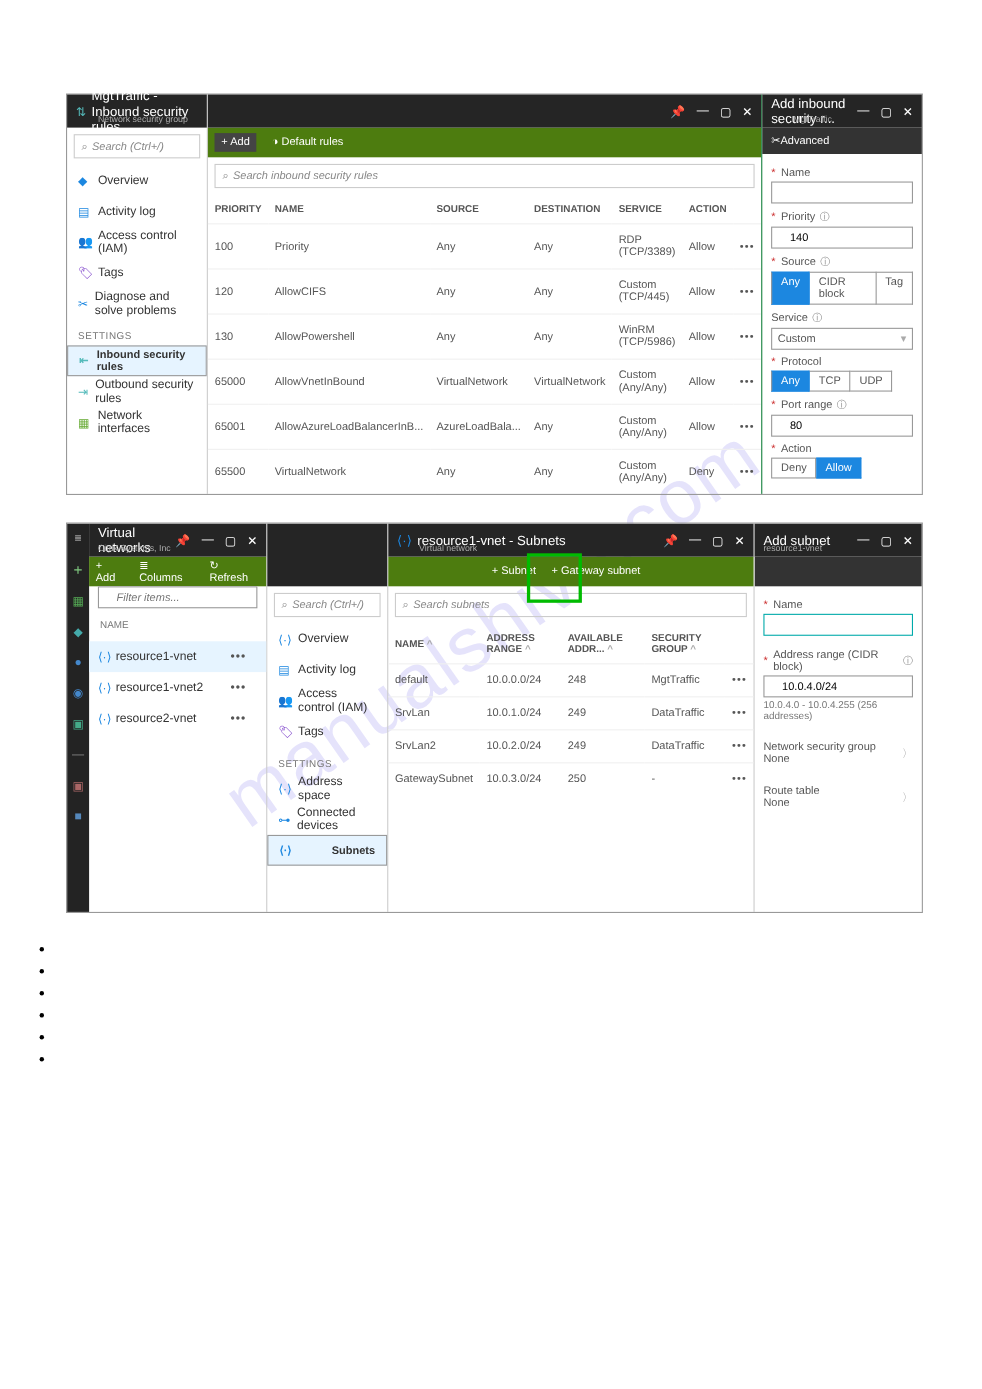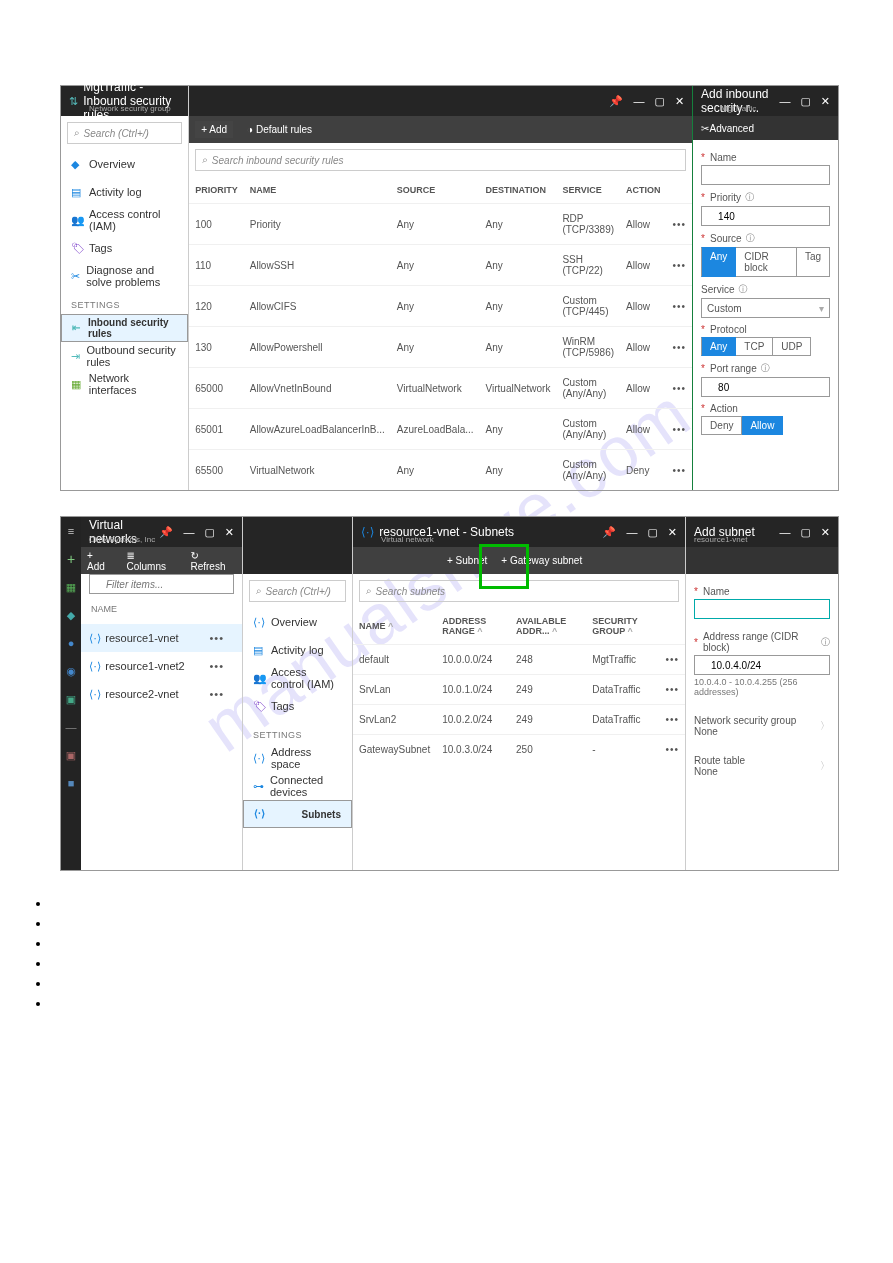--- a/index.html
+++ b/index.html
@@ -11,21 +11,21 @@
   
   .col1-left { width: 144px; display: flex; flex-direction: column; }
   .col1-mid { flex: 1; display: flex; flex-direction: column; border-left: 1px solid #ccc; }
   .col1-right { width: 165px; display: flex; flex-direction: column; border-left: 1px solid #15803d; }
 
   .titlebar-dark { background: #252525; color: #fff; height: 30px; display: flex; align-items: center; padding: 0 8px; font-size: 12px; font-weight: 300; position: relative; }
   .titlebar-dark .sub { font-size: 8px; color: #aaa; position: absolute; left: 28px; top: 18px; }
   .titlebar-dark .winbtns { margin-left: auto; display: flex; gap: 10px; font-size: 11px; }
   .titlebar-icon { display: inline-block; width: 15px; text-align: center; margin-right: 5px; font-size: 11px; color: #5bb; }
 
-  .cmdbar { background: #404040; color: #fff; height: 27px; display: flex; align-items: center; padding: 0 6px; gap: 14px; font-size: 10px; }
+  .cmdbar { background: #4d7c0f; color: #fff; height: 27px; display: flex; align-items: center; padding: 0 6px; gap: 14px; font-size: 10px; }
   .cmdbar .btn-add { background: #444; padding: 3px 6px; }
 
   .searchbox { border: 1px solid #ccc; height: 22px; display: flex; align-items: center; padding: 0 6px; color: #888; font-style: italic; font-size: 10px; margin: 6px; }
   .srch-ico { margin-right: 4px; font-style: normal; }
 
   .sidemenu { padding: 0 0 0 0; }
   .sidemenu .item { display: flex; align-items: center; height: 28px; padding: 0 10px; gap: 6px; }
   .sidemenu .item.sel { background: #e6f4ff; font-weight: 600; }
   .sidemenu .hdr { font-size: 9px; color: #777; padding: 10px 10px 4px; letter-spacing: .5px; }
   .mi-ico { width: 12px; height: 12px; display: inline-block; }
@@ -167,29 +167,20 @@
           <tr>
             <td>100</td>
             <td>Priority</td>
             <td>Any</td>
             <td>Any</td>
             <td>RDP (TCP/3389)</td>
             <td class="allow">Allow</td>
             <td class="dots">•••</td>
           </tr>
           <tr>
-            <td>110</td>
-            <td>AllowSSH</td>
-            <td>Any</td>
-            <td>Any</td>
-            <td>SSH (TCP/22)</td>
-            <td class="allow">Allow</td>
-            <td class="dots">•••</td>
-          </tr>
-          <tr>
             <td>120</td>
             <td>AllowCIFS</td>
             <td>Any</td>
             <td>Any</td>
             <td>Custom (TCP/445)</td>
             <td class="allow">Allow</td>
             <td class="dots">•••</td>
           </tr>
           <tr>
             <td>130</td>

